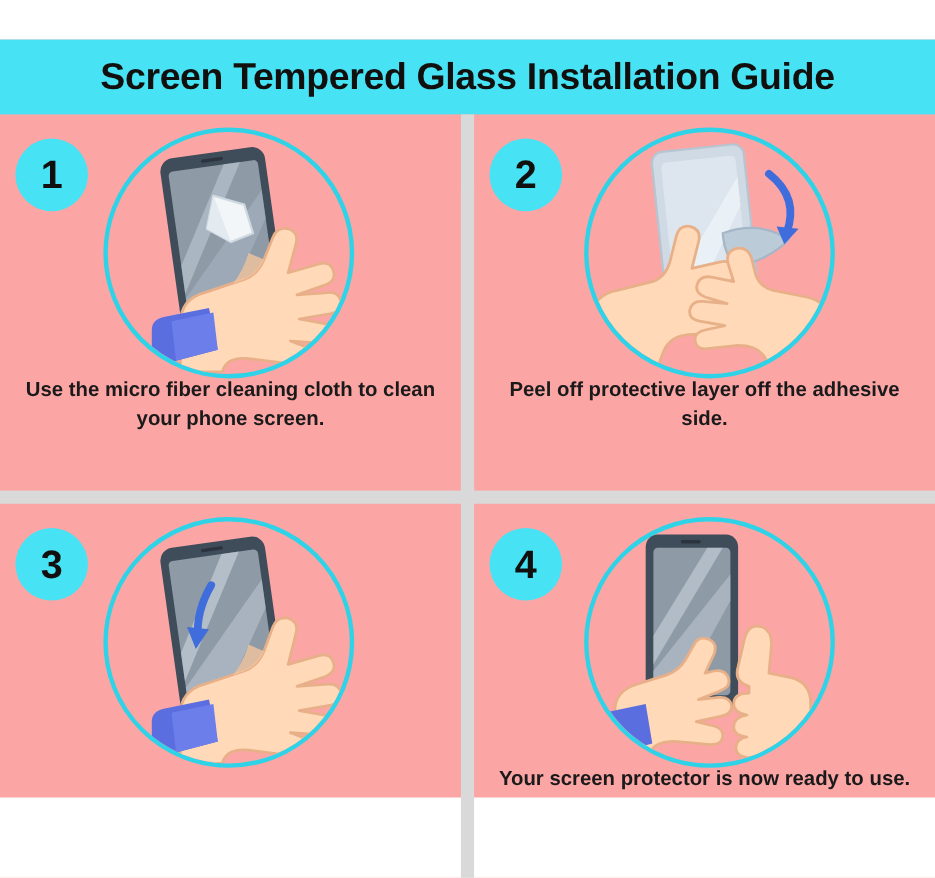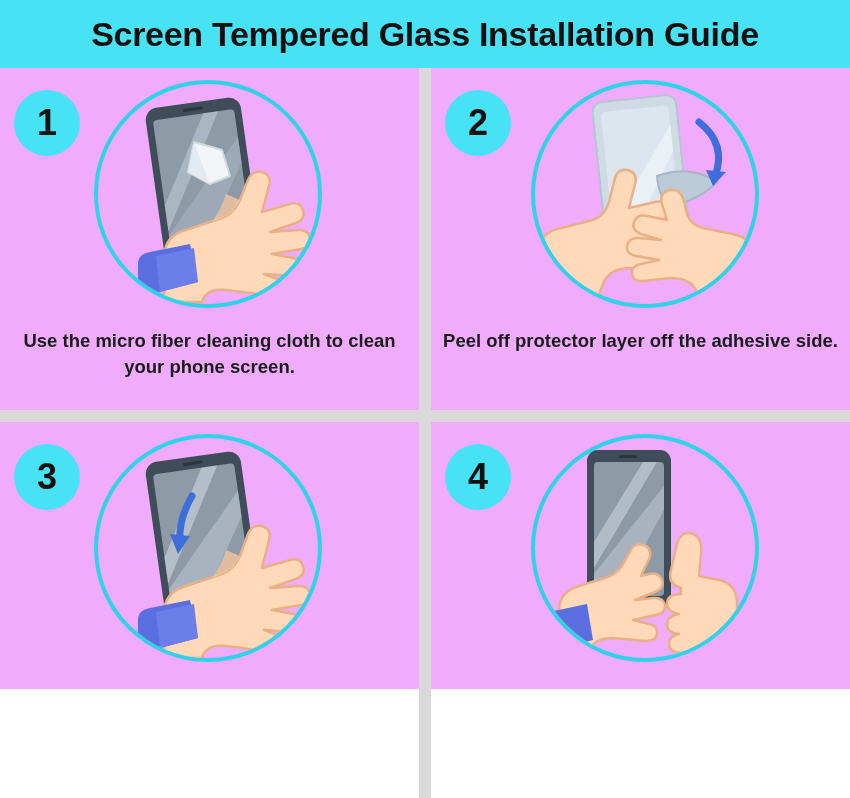--- a/index.html
+++ b/index.html
@@ -10,21 +10,22 @@
     width: 850px;
     height: 798px;
     background: #ffffff;
     font-family: "Liberation Sans", sans-serif;
     overflow: hidden;
   }
   .guide {
     width: 850px;
     height: 689px;
     position: relative;
-    background: #f0abfc;
+    background: #fca5a5;
+    margin-top: 36px;
   }
   
   .header {
     width: 850px;
     height: 68px;
     background: #47e3f5;
     display: flex;
     align-items: center;
     justify-content: center;
   }
@@ -99,21 +100,21 @@
     width: 228px;
     height: 228px;
     border: 4px solid #2fd3e8;
     border-radius: 50%;
     box-sizing: border-box;
   }
   .caption {
     position: absolute;
     left: 10px;
     right: 10px;
-    top: 260px;
+    top: 237px;
     text-align: center;
     font-size: 18.5px;
     font-weight: bold;
     color: #1a1a1a;
     line-height: 1.42;
   }
   svg.scene {
     position: absolute;
     left: 0;
     top: 0;
@@ -194,21 +195,21 @@
 
             <path d="M168 42 Q196 64 184 96" stroke="#3f6ddb" stroke-width="7" fill="none" stroke-linecap="round"></path>
             <polygon points="175,90 195,92 182,106" fill="#3f6ddb"></polygon>
 
             <path d="M8 220 L8 172 Q8 152 30 148 L62 140 Q74 136 78 122 L84 98 Q87 88 97 90 Q107 93 104 104 L98 128 L124 122 Q134 120 137 128 Q140 137 130 141 L108 148 L134 146 Q144 145 146 154 Q147 162 137 164 L110 168 L130 172 Q140 174 139 182 Q138 190 128 190 L100 188 Q78 188 72 204 L66 220 Z" fill="#ffd9b8" stroke="#e8b088" stroke-width="2.5" stroke-linejoin="round"></path>
 
             <path d="M222 218 L222 176 Q222 158 202 154 L172 148 Q160 145 156 134 L152 118 Q148 108 138 110 Q128 113 131 124 L136 140 L116 136 Q106 134 103 142 Q100 150 110 154 L130 160 L108 158 Q98 157 96 166 Q95 174 105 176 L128 180 L110 184 Q100 186 101 194 Q102 202 112 201 L140 198 Q160 198 166 212 L170 222 Z" fill="#ffd9b8" stroke="#e8b088" stroke-width="2.5" stroke-linejoin="round"></path>
           </g>
         </svg>
       </div>
-      <div class="caption">Peel off protector layer off the adhesive side.</div>
+      <div class="caption">Peel off protective layer off the adhesive side.</div>
     </div>
 
     <div class="cell c3">
       <div class="badge">3</div>
       <div class="illus">
         <div class="circle-ring"></div>
         <svg class="scene" viewBox="0 0 228 228">
           <defs>
             <clipPath id="clip3">
                 <circle cx="114" cy="114" r="110"></circle>
@@ -254,16 +255,17 @@
             <polygon points="63,108 112,28 126,28 63,134" fill="#d3dde6" opacity="0.5"></polygon>
 
             <path d="M28 226 L28 176 Q28 158 48 152 L74 144 Q86 140 92 130 L100 116 Q104 108 113 111 Q122 115 118 125 L110 142 L118 140 Q128 138 131 146 Q134 154 124 158 L104 166 L122 164 Q132 163 134 171 Q135 179 125 181 L102 186 L118 190 Q127 192 126 200 Q125 207 115 207 L82 204 Q62 204 58 218 L56 226 Z" fill="#ffd9b8" stroke="#e8b088" stroke-width="2.5" stroke-linejoin="round"></path>
             <path d="M6 228 L6 190 Q6 180 18 178 L56 170 L62 206 L26 216 Q16 219 16 228 Z" fill="#5b6ee0"></path>
 
             <path d="M206 228 L206 170 Q206 150 188 146 L168 142 L170 120 Q172 104 162 100 Q150 96 146 110 L140 136 Q136 150 150 154 L150 160 Q136 160 136 170 Q136 178 148 180 Q136 182 136 191 Q136 199 148 200 Q138 202 138 210 Q138 218 150 219 L176 222 Q190 224 192 228 Z" fill="#ffd9b8" stroke="#e8b088" stroke-width="2.5" stroke-linejoin="round"></path>
             <path d="M196 228 L196 196 Q196 186 208 184 L228 180 L228 228 Z" fill="#5b6ee0"></path>
           </g>
         </svg>
       </div>
+      <div class="caption">Your screen protector is now ready to use.</div>
     </div>
 
   </div>
 </div>
 
 </body></html>

